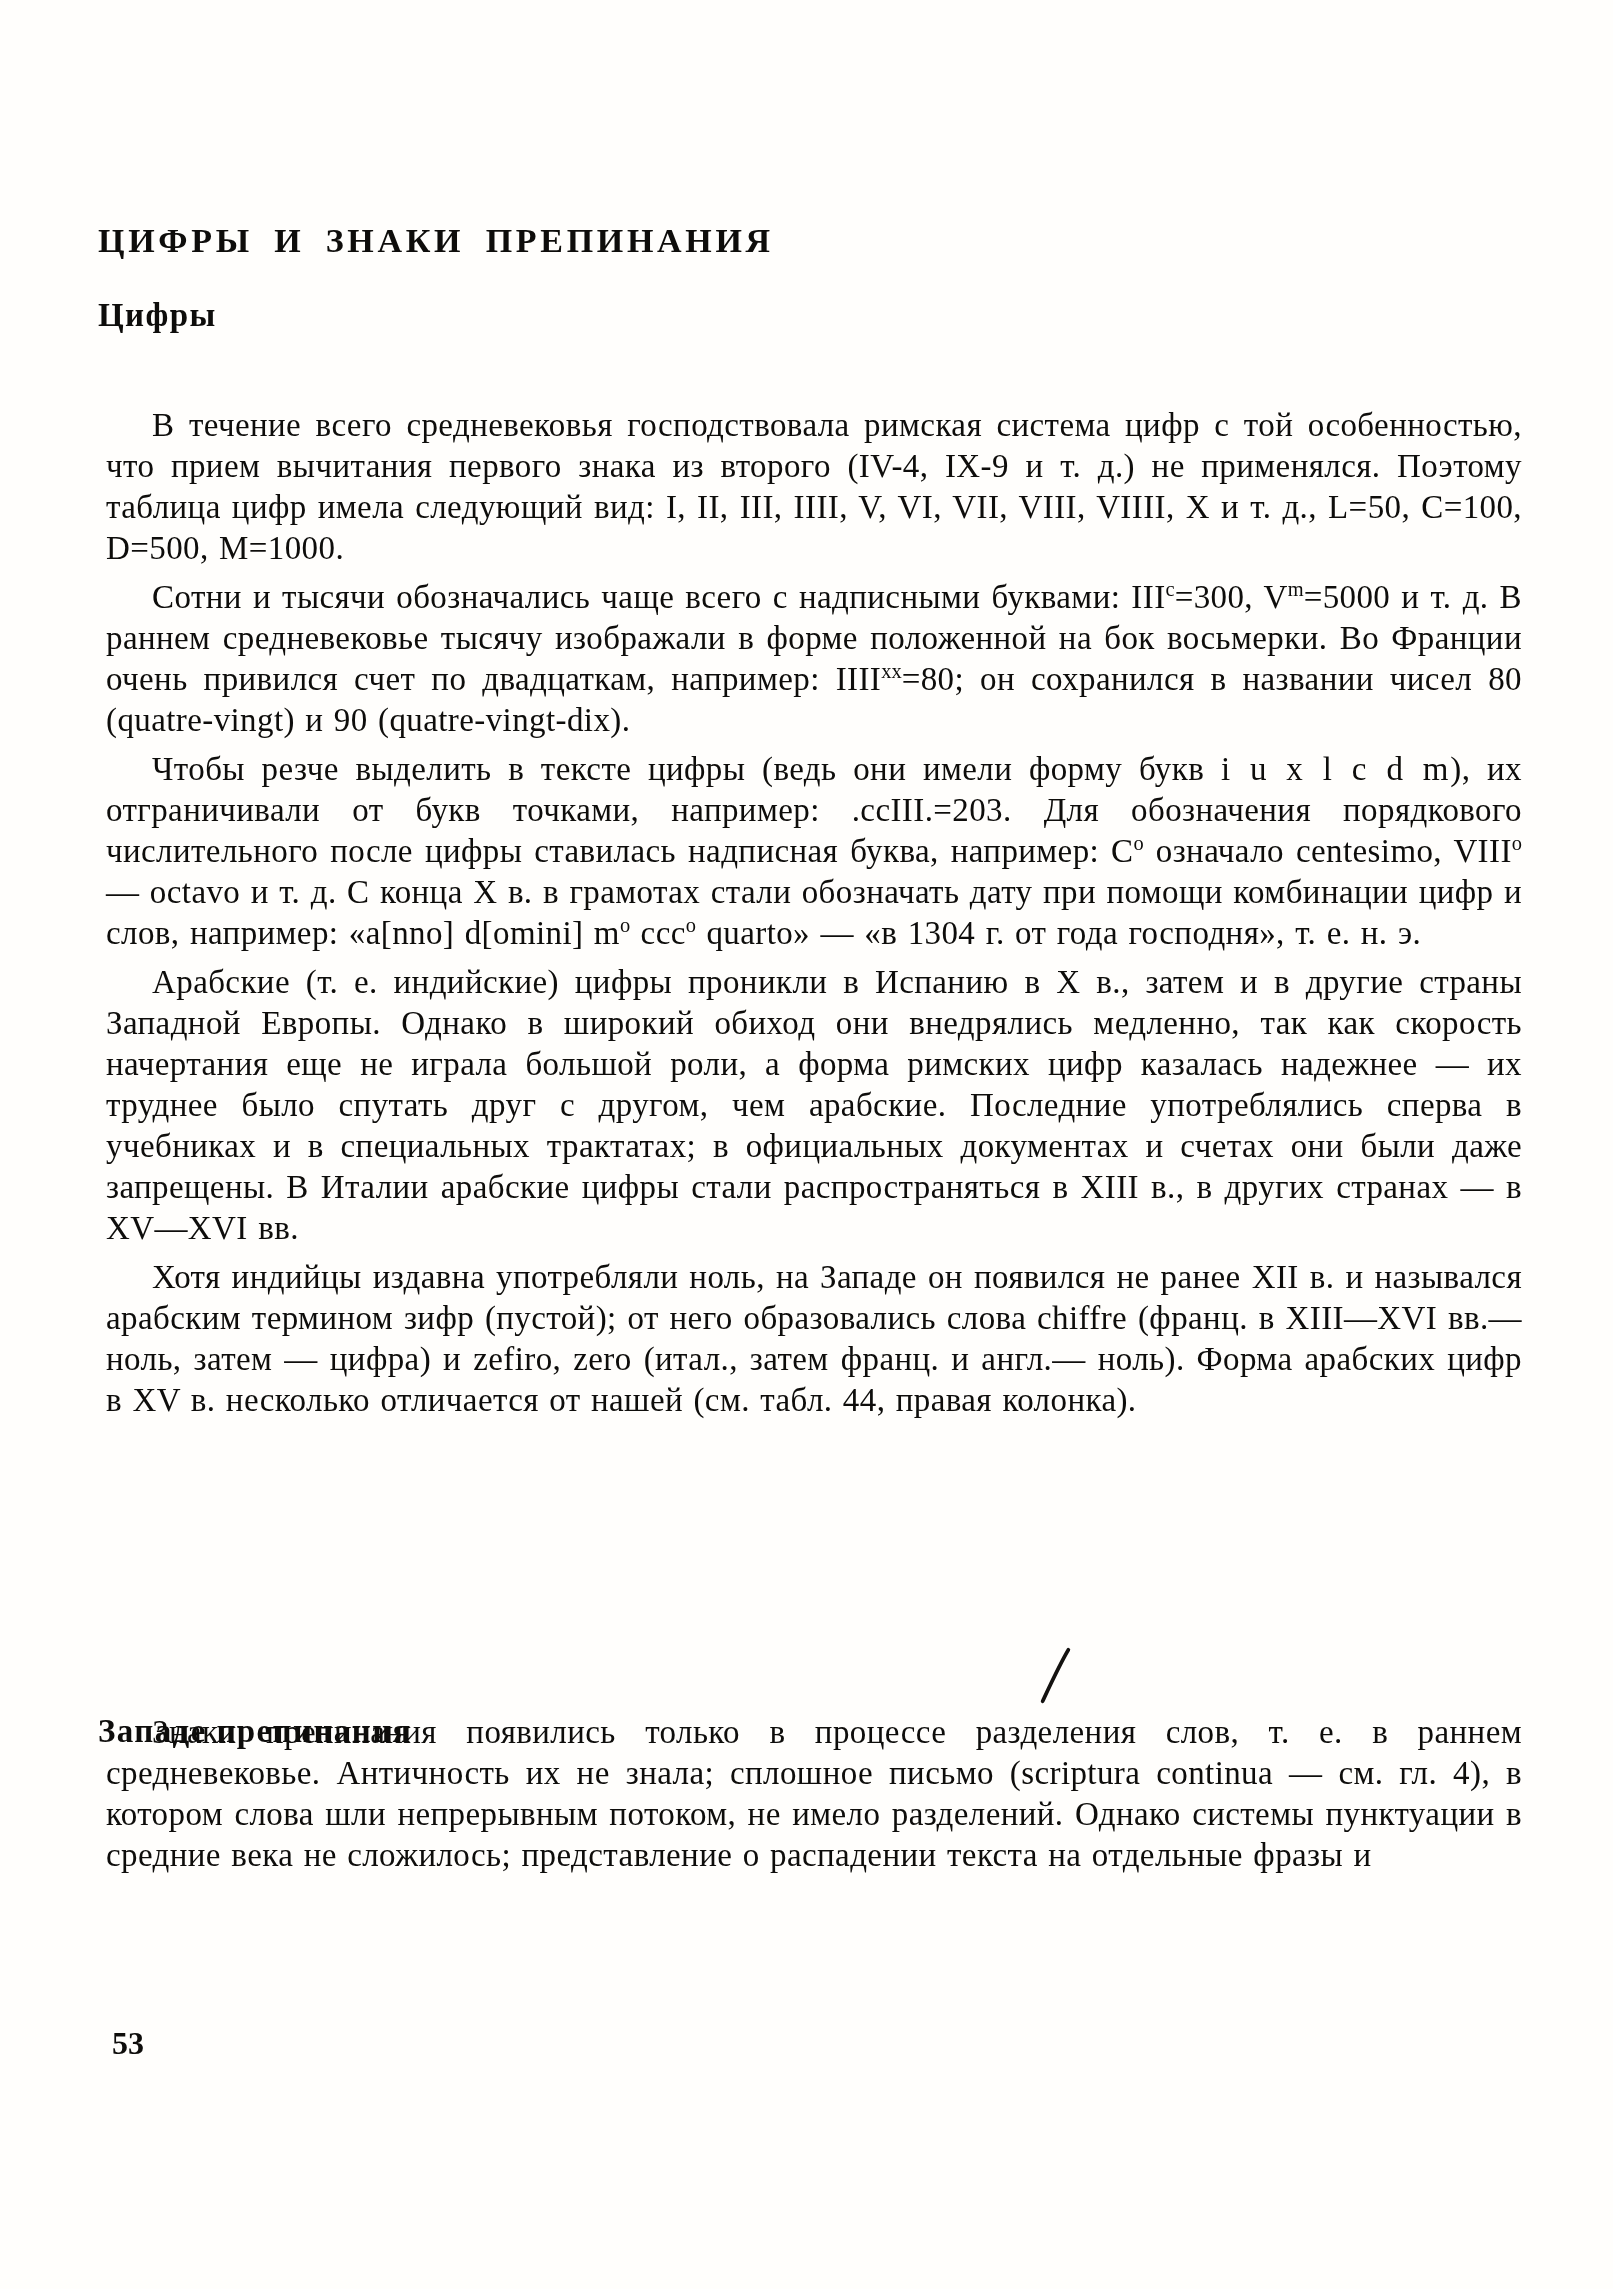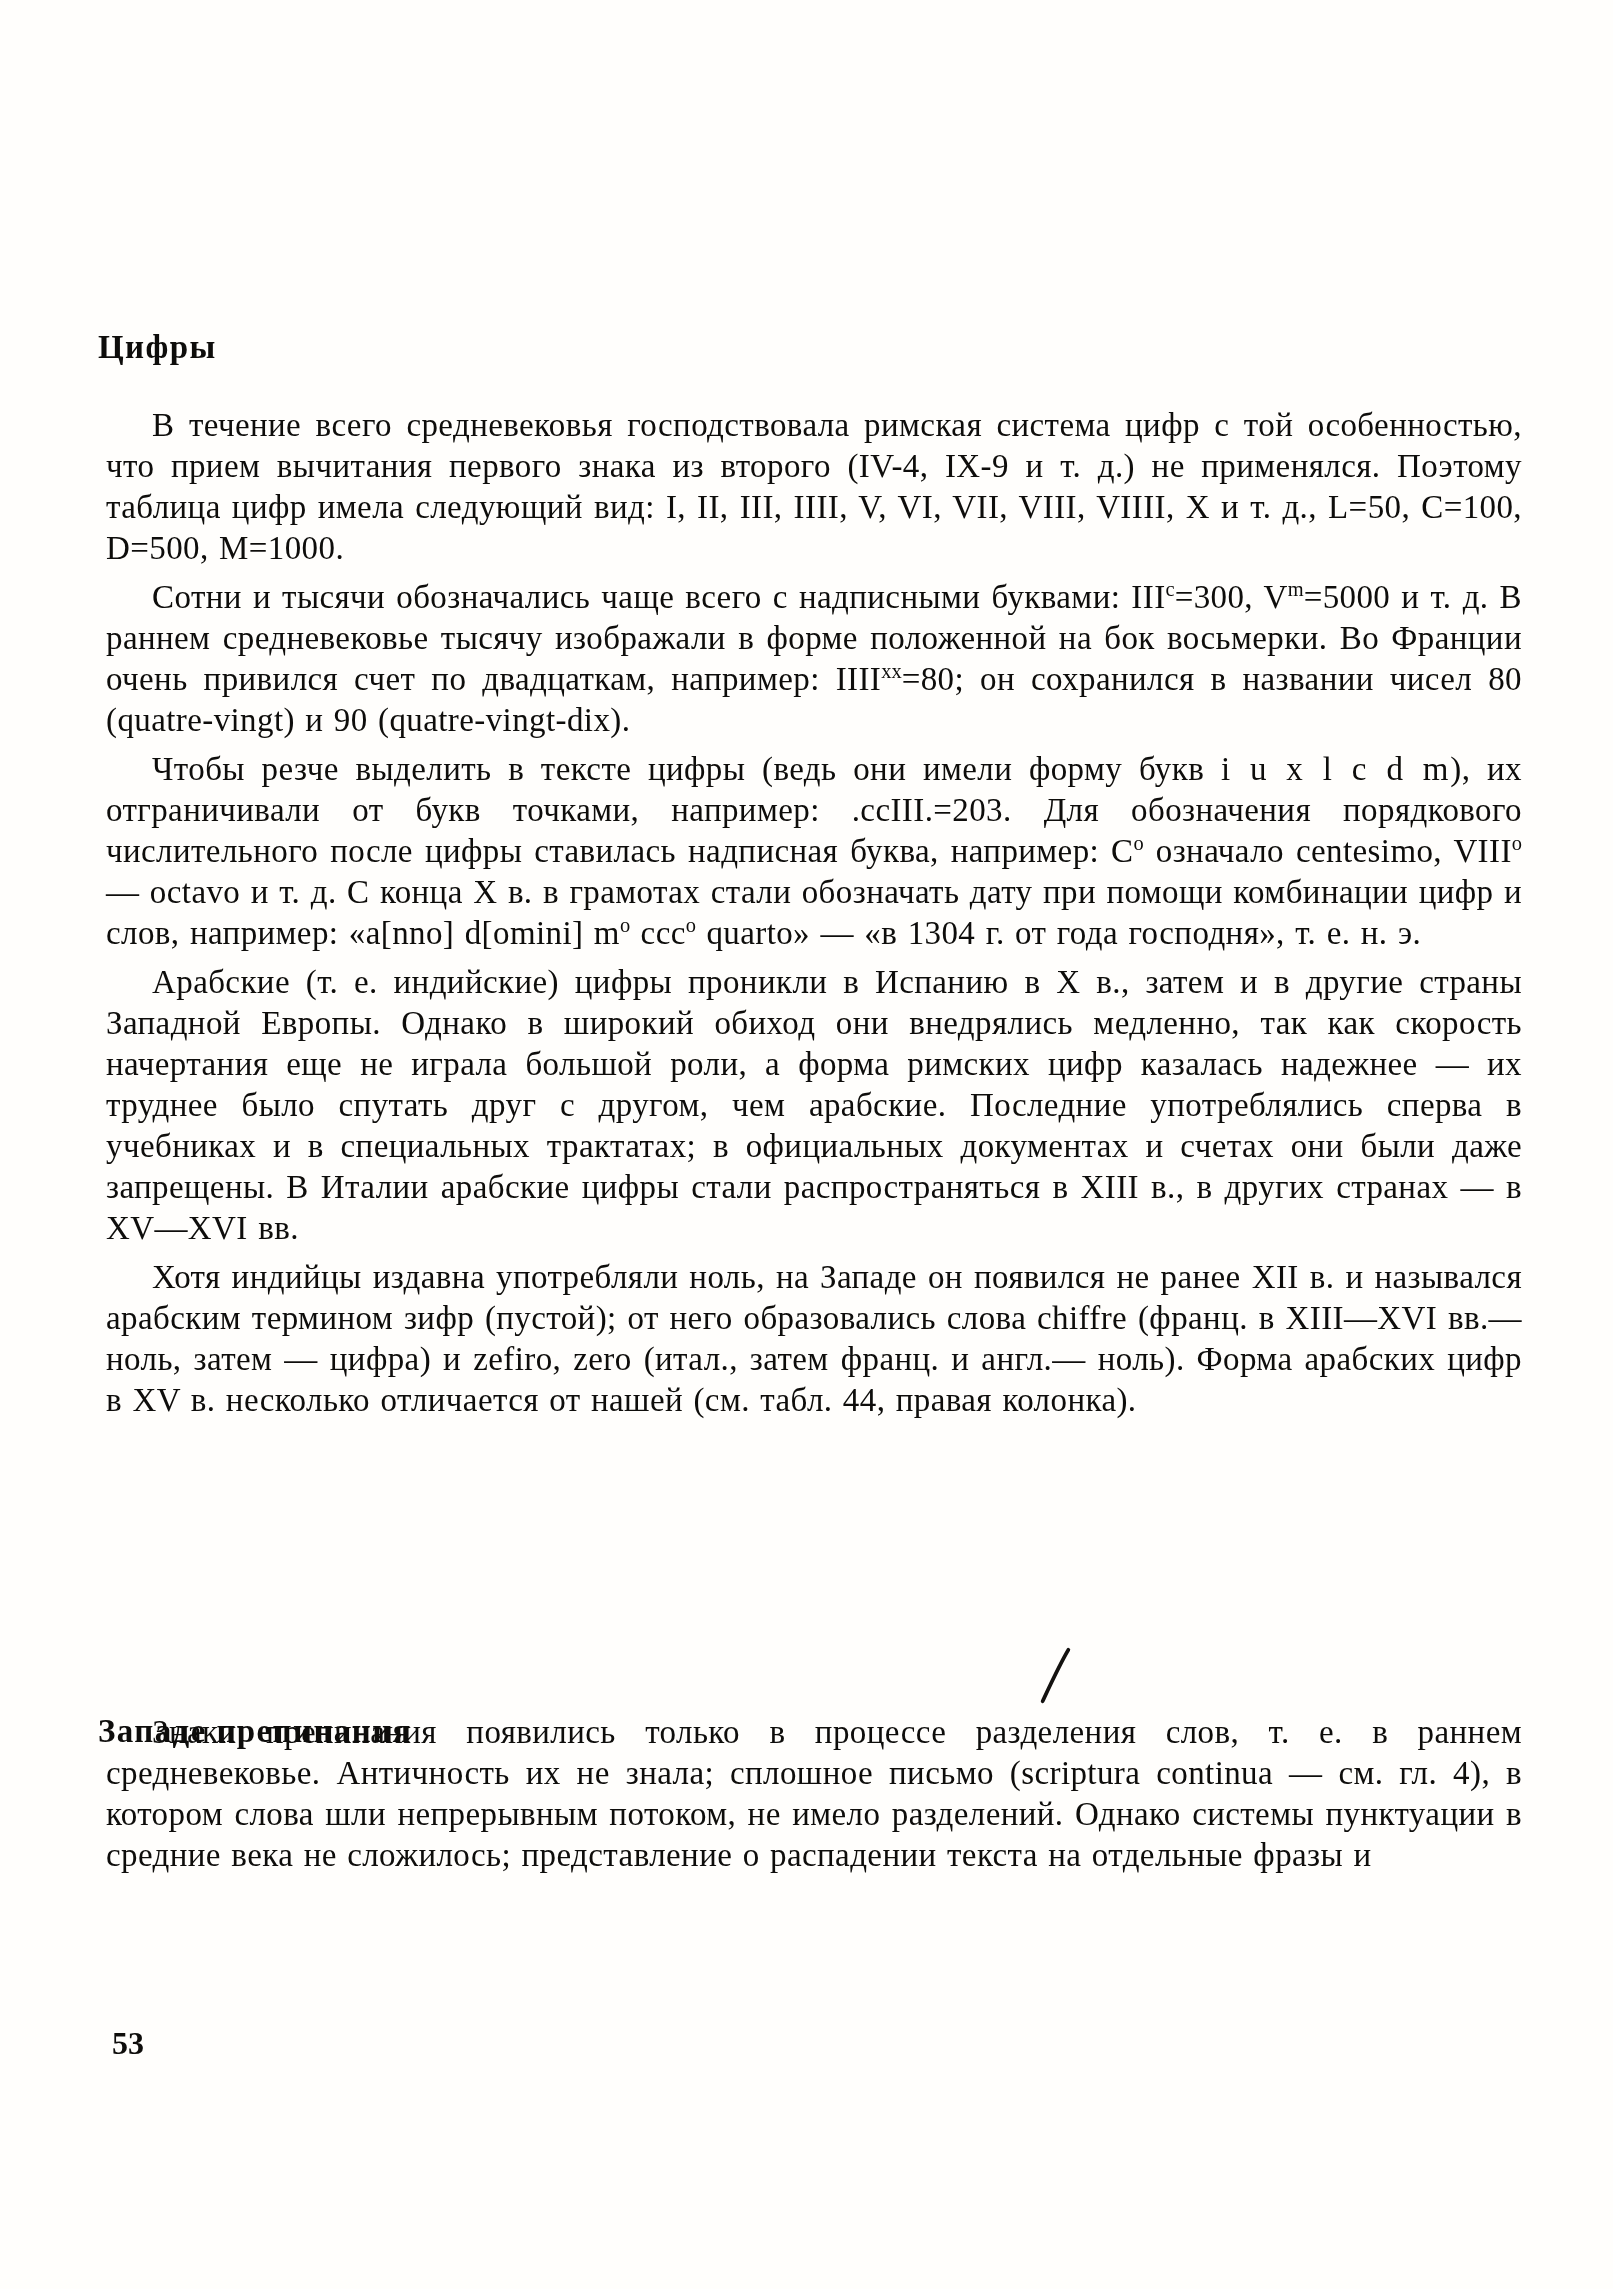--- a/index.html
+++ b/index.html
@@ -29,21 +29,21 @@
   }
   .sub-heading {
     position: absolute;
     left: 98px;
     margin: 0;
     font-size: 33px;
     font-weight: bold;
     letter-spacing: 1.4px;
     white-space: nowrap;
   }
-  .sub-heading.cifry { top: 297px; margin-top: 32px; }
+  .sub-heading.cifry { top: 297px; }
   .sub-heading.znaki { top: 1713px; }
   .body-text {
     position: absolute;
     left: 98px;
     width: 1432px;
     font-size: 33px;
     line-height: 41px;
     text-align: justify;
     letter-spacing: 0.4px;
     word-spacing: 1.8px;
@@ -78,20 +78,21 @@
     left: 1036px;
     width: 39px;
     height: 57px;
   }
 </style>
 </head>
 <body>
 
 <div class="page">
 
+  <h1 class="main-heading">ЦИФРЫ И ЗНАКИ ПРЕПИНАНИЯ</h1>
 
   <h2 class="sub-heading cifry">Цифры</h2>
 
   <div class="body-text section-1">
       <p>В течение всего средневековья господствовала римская система цифр с той особенностью, что прием вычитания первого знака из второго (IV-4, IX-9 и т. д.) не применялся. Поэтому таблица цифр имела следующий вид: I, II, III, IIII, V, VI, VII, VIII, VIIII, X и т. д., L=50, C=100, D=500, M=1000.</p>
       <p>Сотни и тысячи обозначались чаще всего с надписными буквами: III<sup>c</sup>=300, V<sup>m</sup>=5000 и т. д. В раннем средневековье тысячу изображали в форме положенной на бок восьмерки. Во Франции очень привился счет по двадцаткам, например: IIII<sup>xx</sup>=80; он сохранился в названии чисел 80 (quatre-vingt) и 90 (quatre-vingt-dix).</p>
       <p>Чтобы резче выделить в тексте цифры (ведь они имели форму букв <b>i u x l c d m</b>), их отграничивали от букв точками, например: .ccIII.=203. Для обозначения порядкового числительного после цифры ставилась надписная буква, например: C<sup>o</sup> означало centesimo, VIII<sup>o</sup> — octavo и т. д. С конца X в. в грамотах стали обозначать дату при помощи комбинации цифр и слов, например: «a[nno] d[omini] m<sup>o</sup> ccc<sup>o</sup> quarto» — «в 1304 г. от года господня», т. е. н. э.</p>
       <p>Арабские (т. е. индийские) цифры проникли в Испанию в X в., затем и в другие страны Западной Европы. Однако в широкий обиход они внедрялись медленно, так как скорость начертания еще не играла большой роли, а форма римских цифр казалась надежнее — их труднее было спутать друг с другом, чем арабские. Последние употреблялись сперва в учебниках и в специальных трактатах; в официальных документах и счетах они были даже запрещены. В Италии арабские цифры стали распространяться в XIII в., в других странах — в XV—XVI вв.</p>
       <p>Хотя индийцы издавна употребляли ноль, на Западе он появился не ранее XII в. и назывался арабским термином зифр (пустой); от него образовались слова chiffre (франц. в XIII—XVI вв.— ноль, затем — цифра) и zefiro, zero (итал., затем франц. и англ.— ноль). Форма арабских цифр в XV в. несколько отличается от нашей (см. табл. 44, правая колонка).</p>
     </div>

